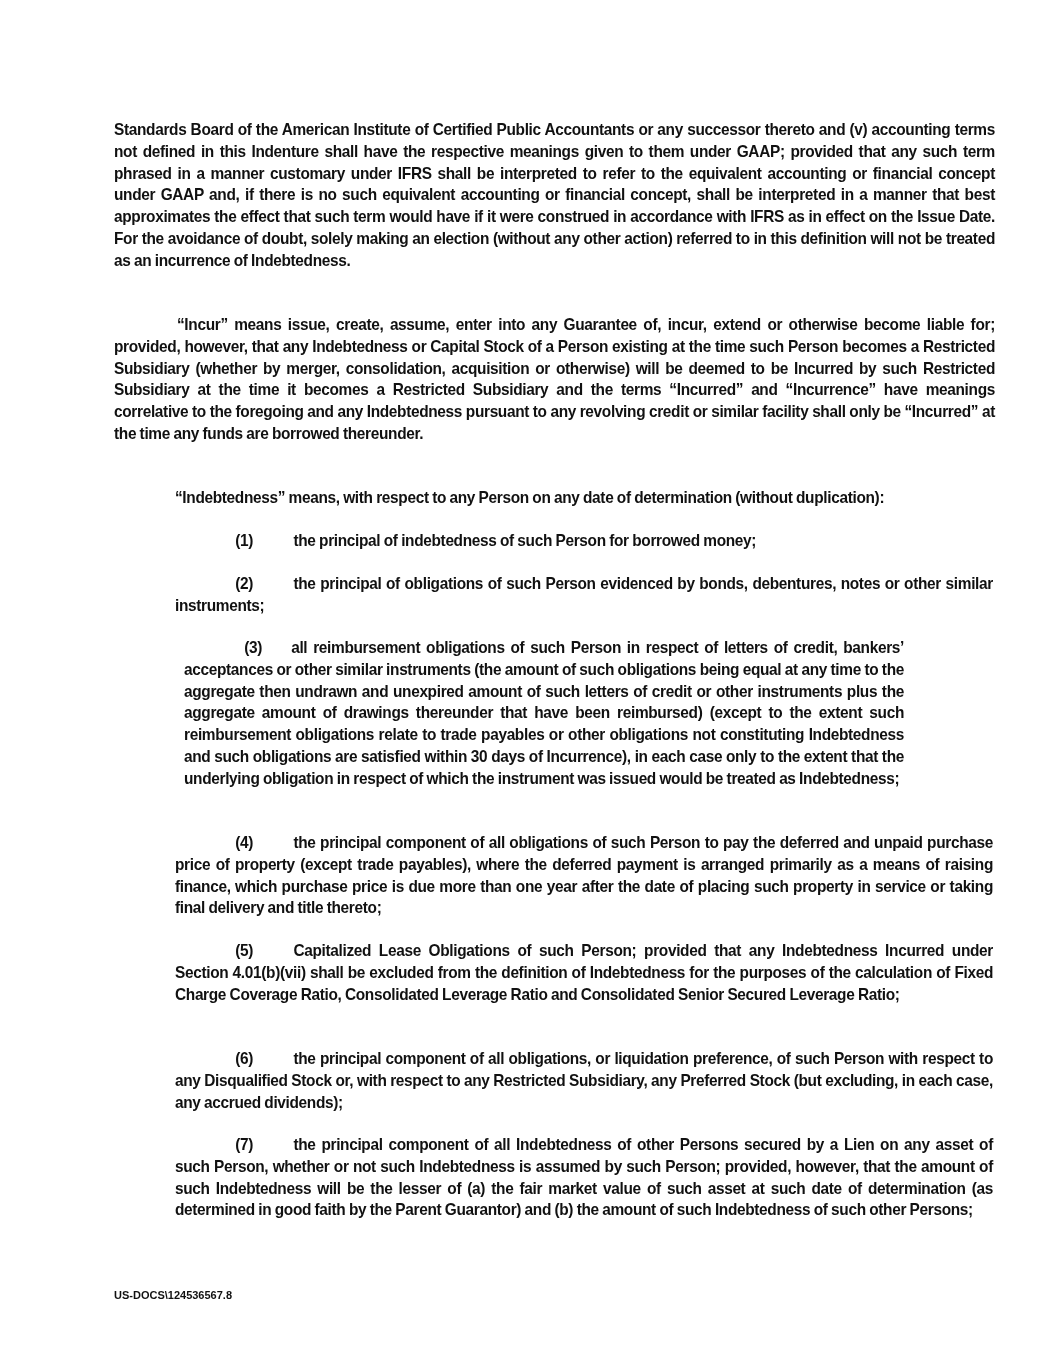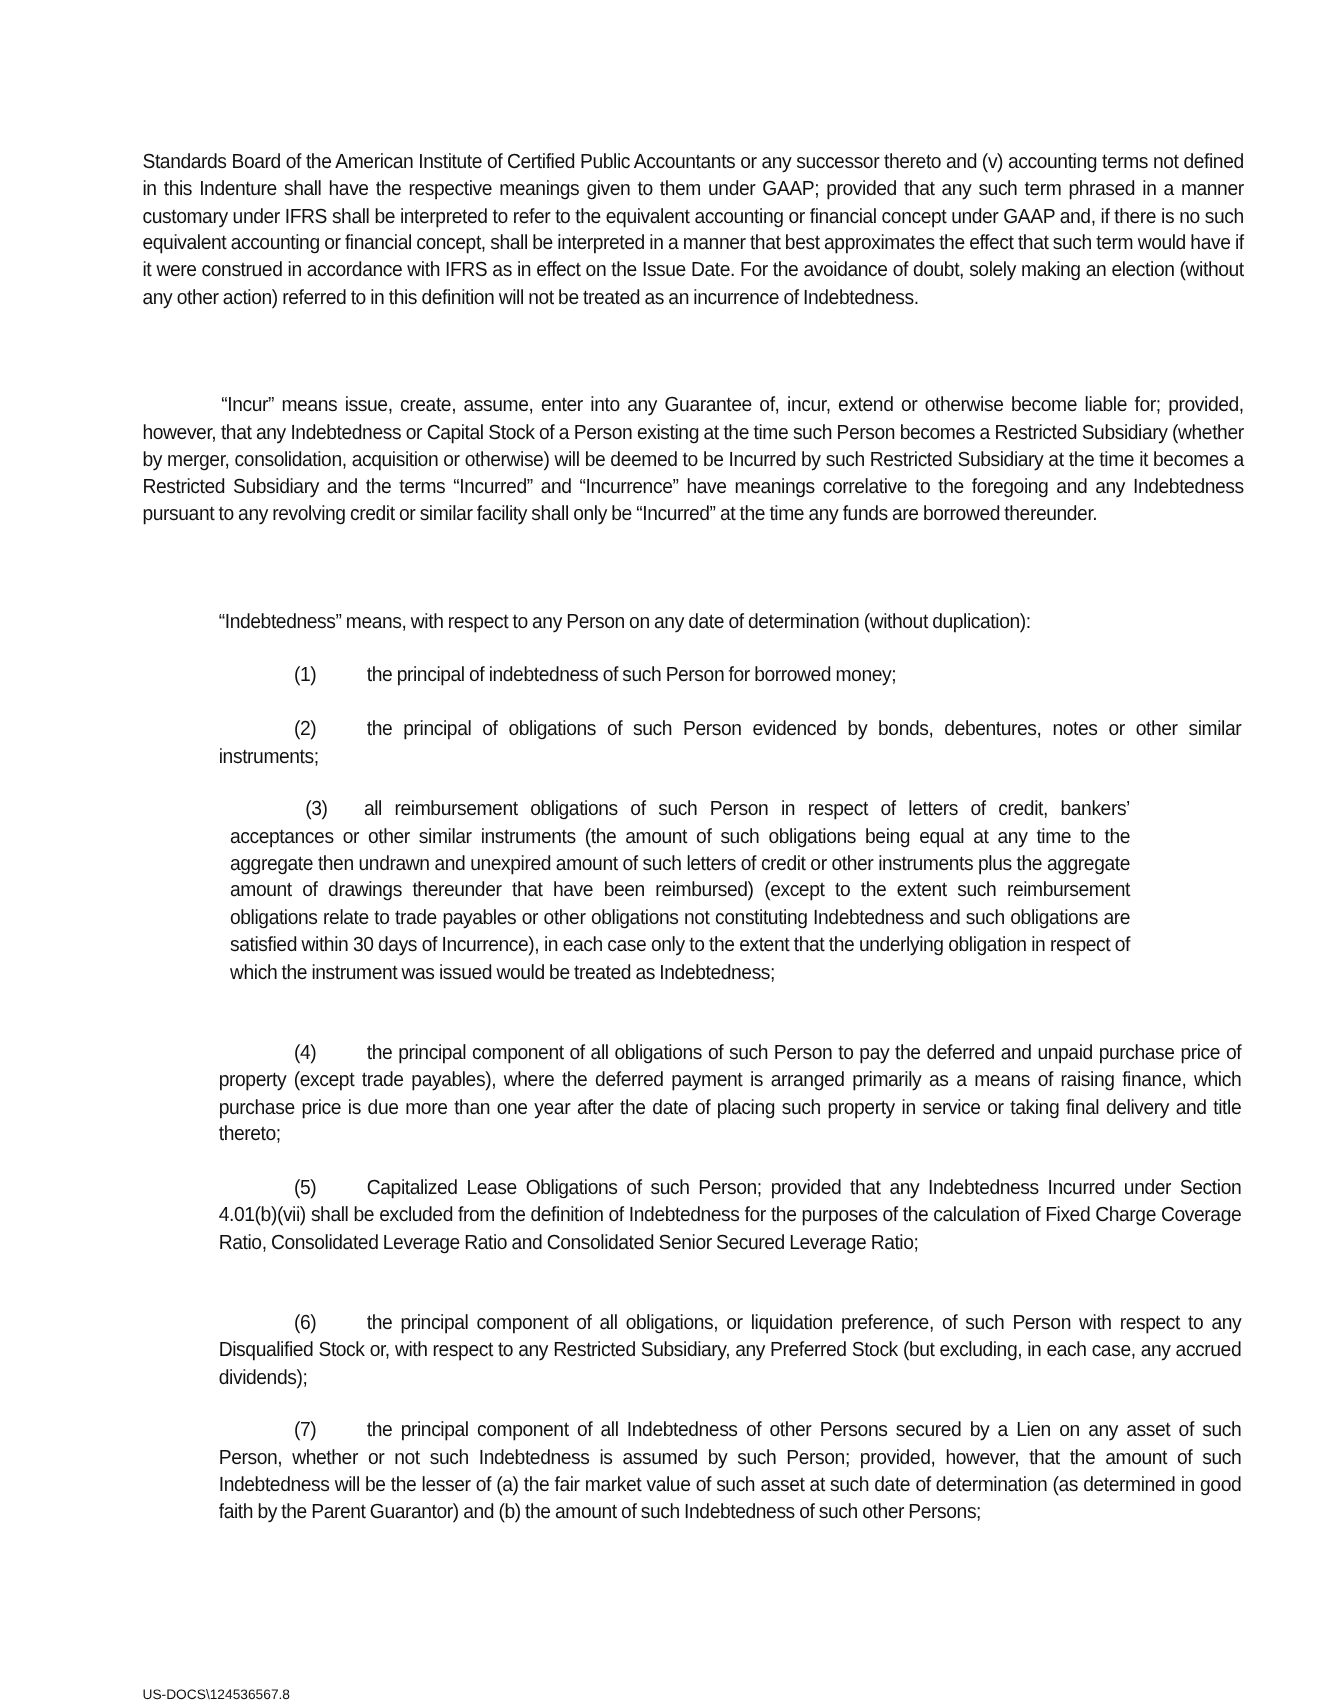--- a/index.html
+++ b/index.html
@@ -1,25 +1,25 @@
 <!DOCTYPE html>
 <html><head>
 <meta charset="utf-8">
 <style>
   html, body { margin: 0; padding: 0; background: #ffffff; }
   body { width: 1055px; height: 1365px; position: relative; overflow: hidden;
          font-family: "Liberation Sans", sans-serif; color: #111; }
-  .page { position: absolute; left: 0; top: 0; width: 883px; height: 1365px; background: #fff; }
+  .page { position: absolute; left: 0; top: 0; width: 883px; height: 1365px; background: #fff; font-weight: bold; }
   .p { position: absolute; font-size: 16.4px; line-height: 21.8px; text-align: justify;
        letter-spacing: -0.35px; word-spacing: -0.5px; transform: scaleX(0.94); transform-origin: left top; }
   .p.last-left { text-align-last: left; }
   .ti { display: inline-block; }
   .num { display: inline-block; width: 62px; }
   .page-number { position: absolute; left: 0; width: 1055px; top: 1269px; text-align: center; font-size: 16px; }
-  .doc-id { position: absolute; left: 114px; top: 1350px; font-size: 11px; }
+  .doc-id { position: absolute; left: 114px; top: 1289px; font-size: 11px; }
 </style>
 </head>
 <body>
 
 <div class="page">
 
   <div class="p last-left" style="left: 114px; top: 119px; width: 937.234px;">
     <span>Standards Board of the American Institute of Certified Public Accountants or any successor thereto and (v) accounting terms not defined in this Indenture shall have the respective meanings given to them under GAAP; provided that any such term phrased in a manner customary under IFRS shall be interpreted to refer to the equivalent accounting or financial concept under GAAP and, if there is no such equivalent accounting or financial concept, shall be interpreted in a manner that best approximates the effect that such term would have if it were construed in accordance with IFRS as in effect on the Issue Date. For the avoidance of doubt, solely making an election (without any other action) referred to in this definition will not be treated as an incurrence of Indebtedness.</span>
   </div>
 

